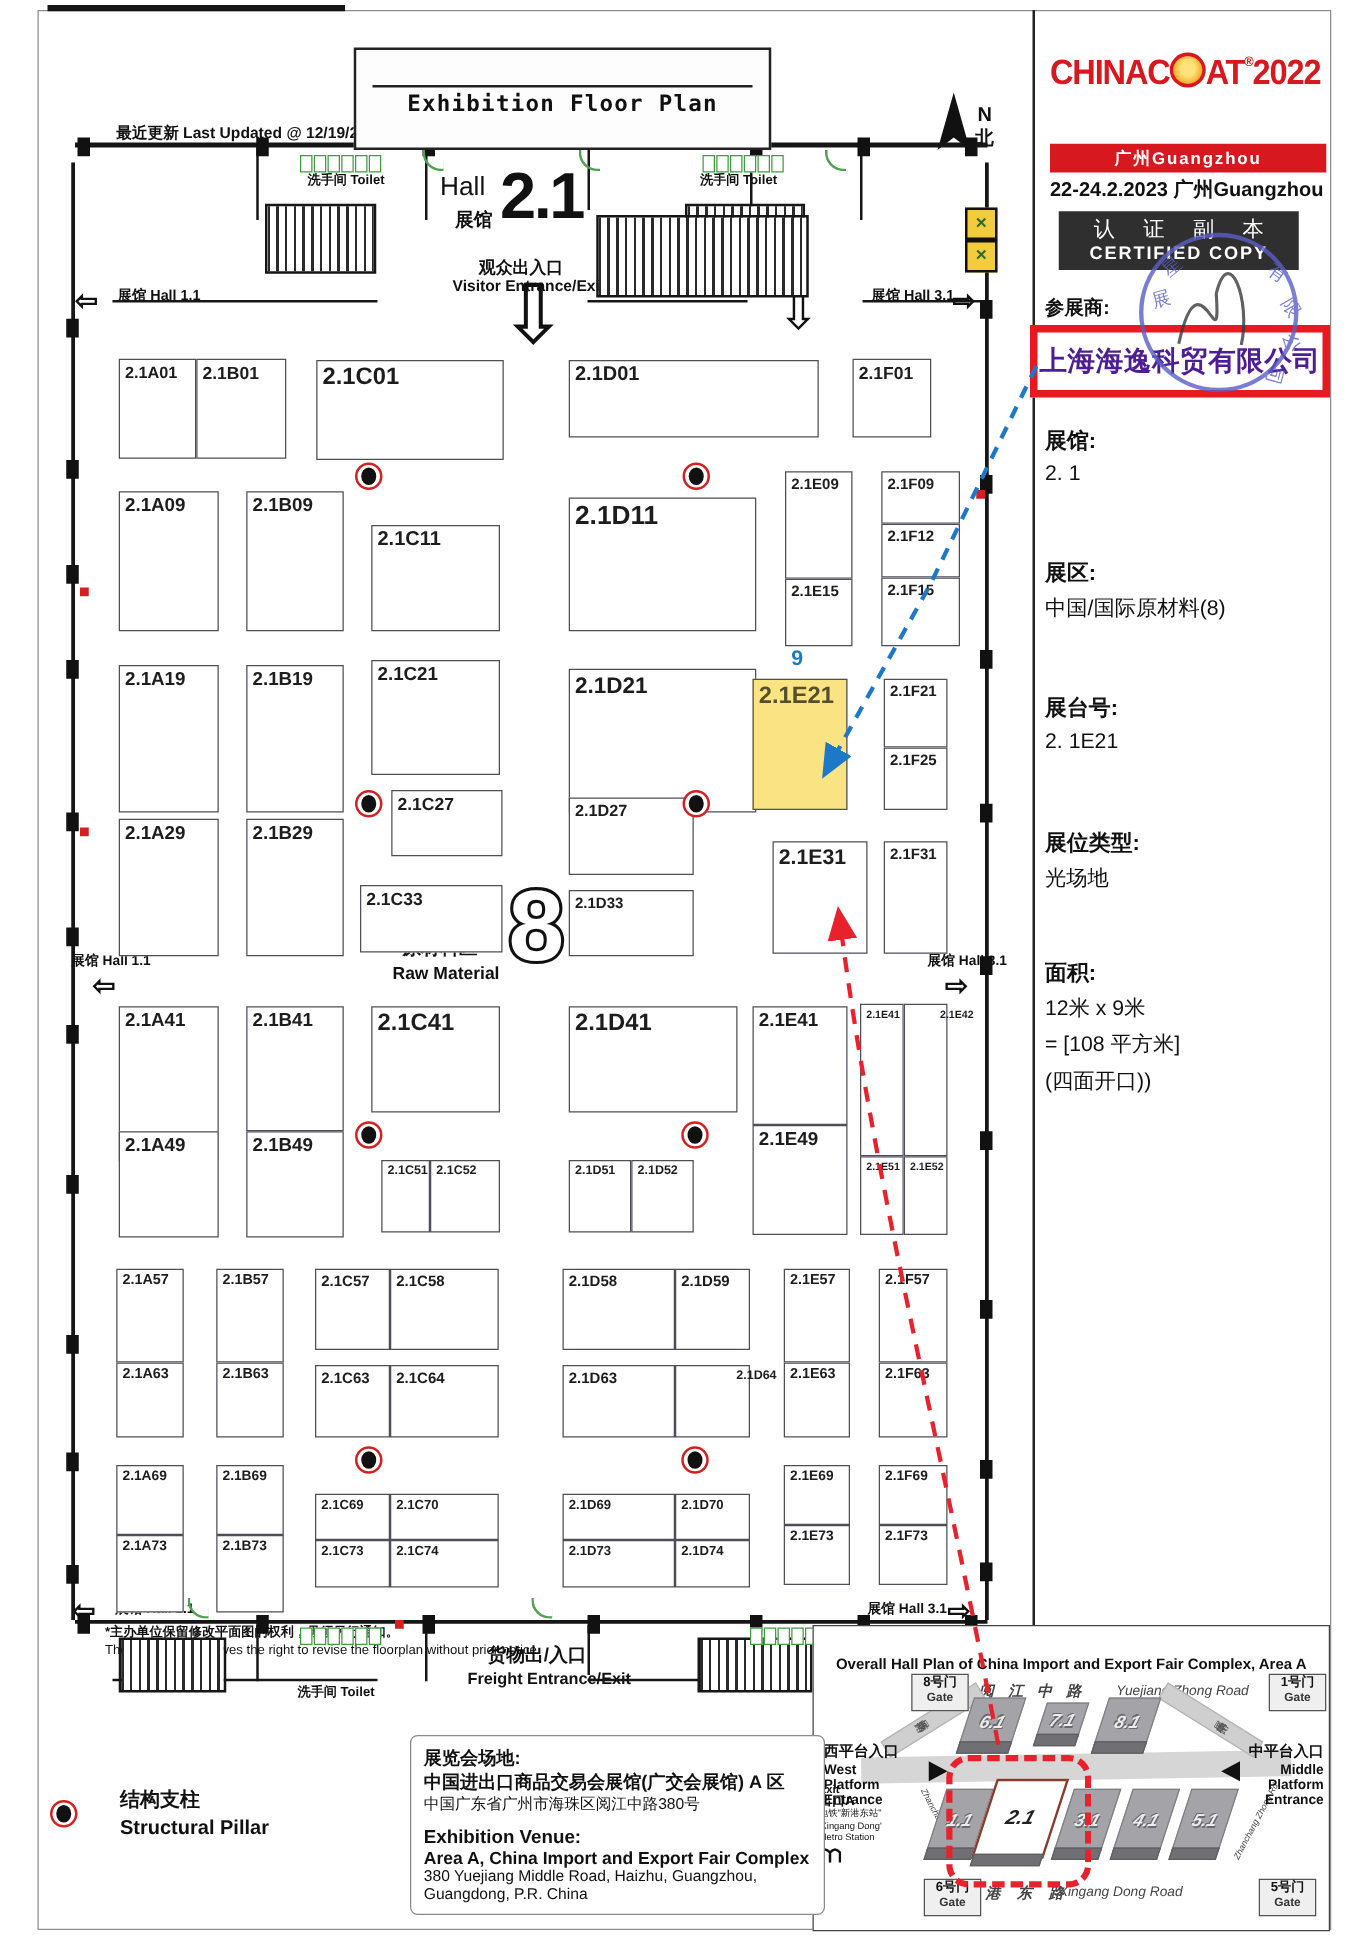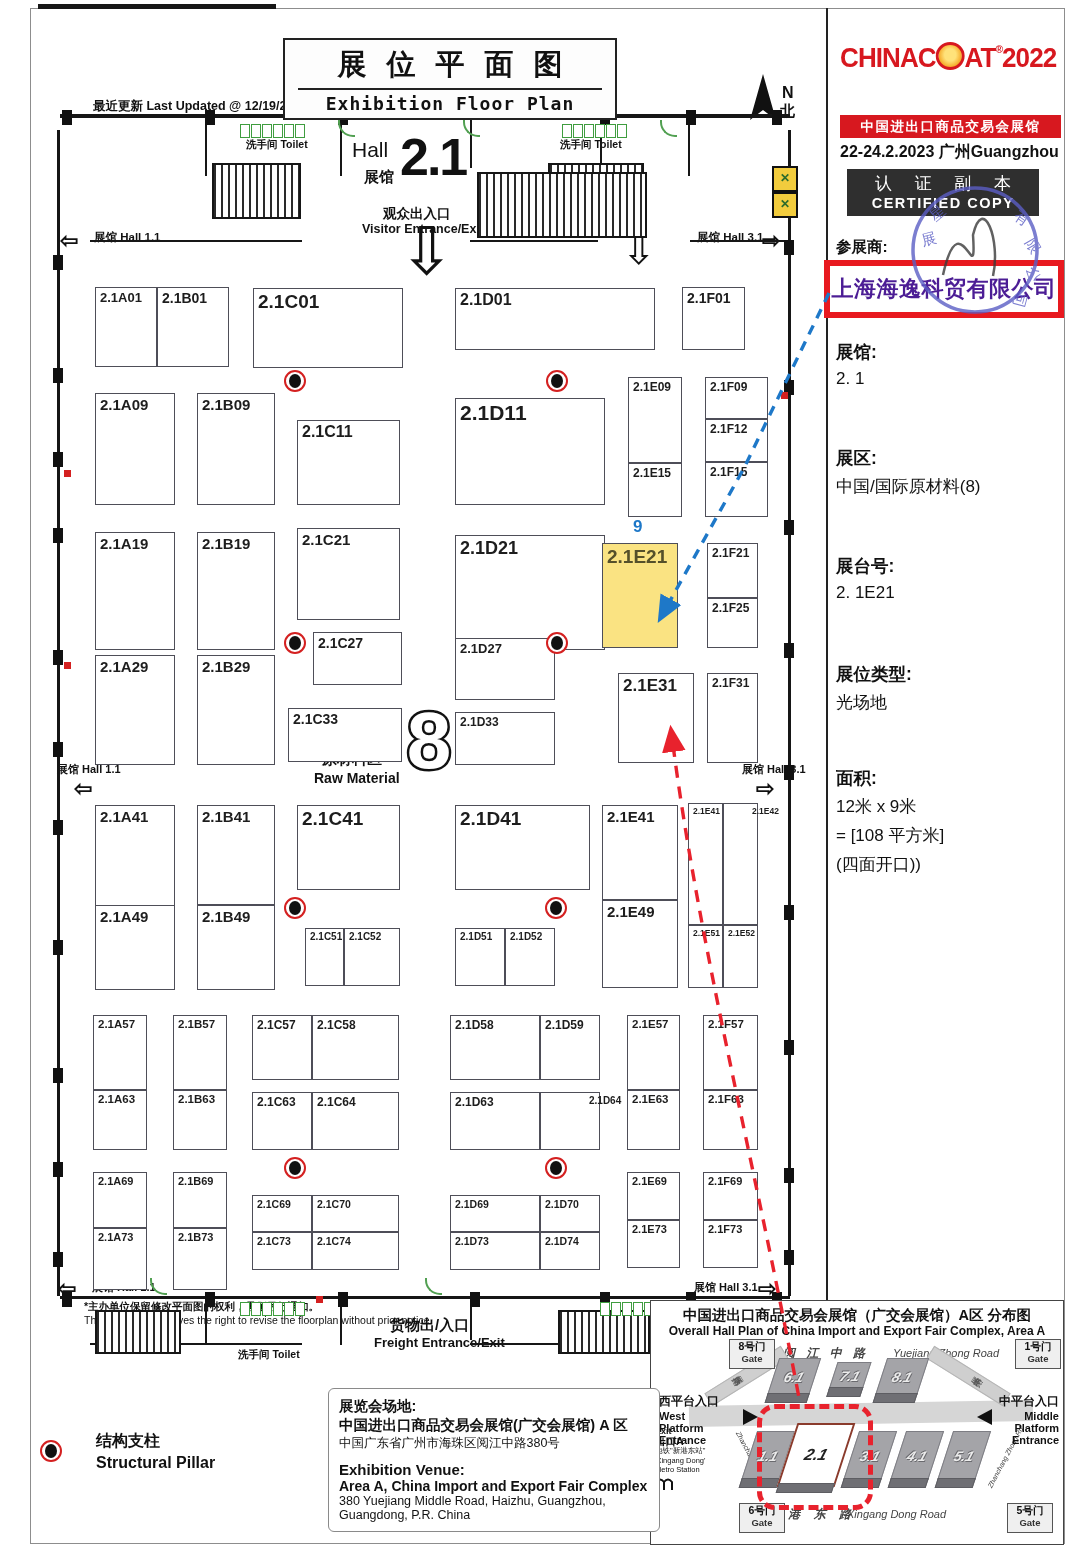--- a/index.html
+++ b/index.html
@@ -68,21 +68,20 @@
 <body>
 
 <div id="page">
   <div id="frame"></div>
   <div class="wall" style="left:38px;top:4px;width:238px;height:5px;"></div>
 
   <div id="plan">
     <span class="t" style="left:93px;top:99px;font-size:12.5px;font-weight:bold;">最近更新 Last Updated @ 12/19/2022</span>
 
     <div id="titlebox">
-      <span class="cn">展位平面图</span>
       <span class="sep"></span>
       <span class="en">Exhibition Floor Plan</span>
     </div>
 
     <span class="t" style="left:352px;top:138px;font-size:21px;font-weight:400;">Hall</span>
     <span class="t" style="left:364px;top:168px;font-size:15px;font-weight:bold;">展馆</span>
     <span class="t" style="left:400px;top:128px;font-size:52px;font-weight:900;letter-spacing:-2px;">2.1</span>
     <span class="t" style="left:383px;top:206px;font-size:13.5px;font-weight:bold;">观众出入口</span>
     <span class="t" style="left:362px;top:222px;font-size:12.5px;font-weight:bold;">Visitor Entrance/Exit</span>
     <span class="t" style="left:399px;top:218px;font-size:66px;line-height:1;">⇩</span>
@@ -481,21 +480,21 @@
     <div style="font-size:12.5px;">Guangdong, P.R. China</div>
   </div>
 
   <div id="sidebar">
     <div id="sidebar-divider"></div>
     <div id="logo">
       <div class="row">
         <span>CHINAC</span><span class="oval"></span><span>AT</span><span class="reg">®</span><span>2022</span>
       </div>
     </div>
-    <div id="redbar">中国进出口商品交易会展馆</div>
+    <div id="redbar">广州Guangzhou</div>
     <div id="dateline">22-24.2.2023 广州Guangzhou</div>
     <div id="certified">
       <div class="l1">认 证 副 本</div>
       <div class="l2">CERTIFIED COPY</div>
     </div>
     <svg id="stamp" viewBox="0 0 140 140">
       <circle cx="70" cy="70" r="62" stroke="#5b5ec5" stroke-width="3.5" fill="none"></circle>
       <text x="30" y="42" font-size="15" fill="#5b5ec5" transform="rotate(-40 30 42)">星</text>
       <text x="18" y="66" font-size="15" fill="#5b5ec5" transform="rotate(-15 18 66)">展</text>
       <text x="108" y="38" font-size="15" fill="#5b5ec5" transform="rotate(35 108 38)">有</text>
@@ -518,21 +517,20 @@
         <div class="sb-label" style="top: 662px;">展位类型:</div>
         <div class="sb-val" style="top: 691px;">光场地</div>
         <div class="sb-label" style="top: 766px;">面积:</div>
         <div class="sb-val" style="top: 795px;">12米 x 9米</div>
         <div class="sb-val" style="top: 824px;">= [108 平方米]</div>
         <div class="sb-val" style="top: 853px;">(四面开口))</div>
       </div>
   </div>
 
   <div id="minimap">
-    <div class="mm-t1">中国进出口商品交易会展馆（广交会展馆）A区 分布图</div>
     <div class="mm-t2">Overall Hall Plan of China Import and Export Fair Complex, Area A</div>
 
     <div class="gate" style="left:78px;top:38px;">
       <span class="g1">8号门</span>
         <span class="g2">Gate</span>
     </div>
     <div class="gate" style="left:364px;top:38px;">
       <span class="g1">1号门</span>
         <span class="g2">Gate</span>
     </div>

